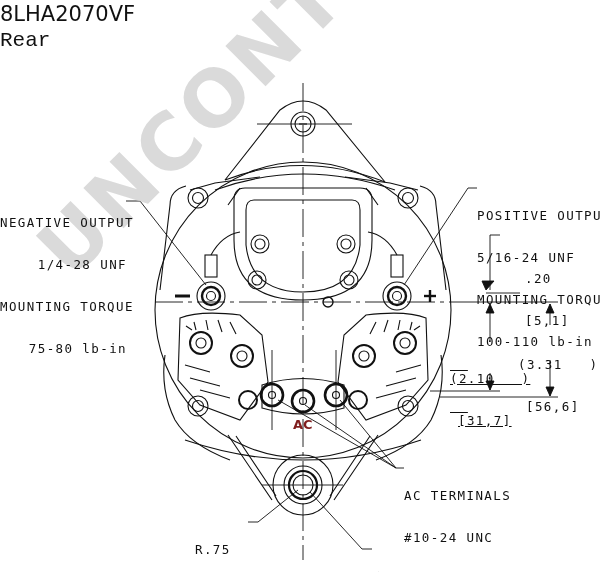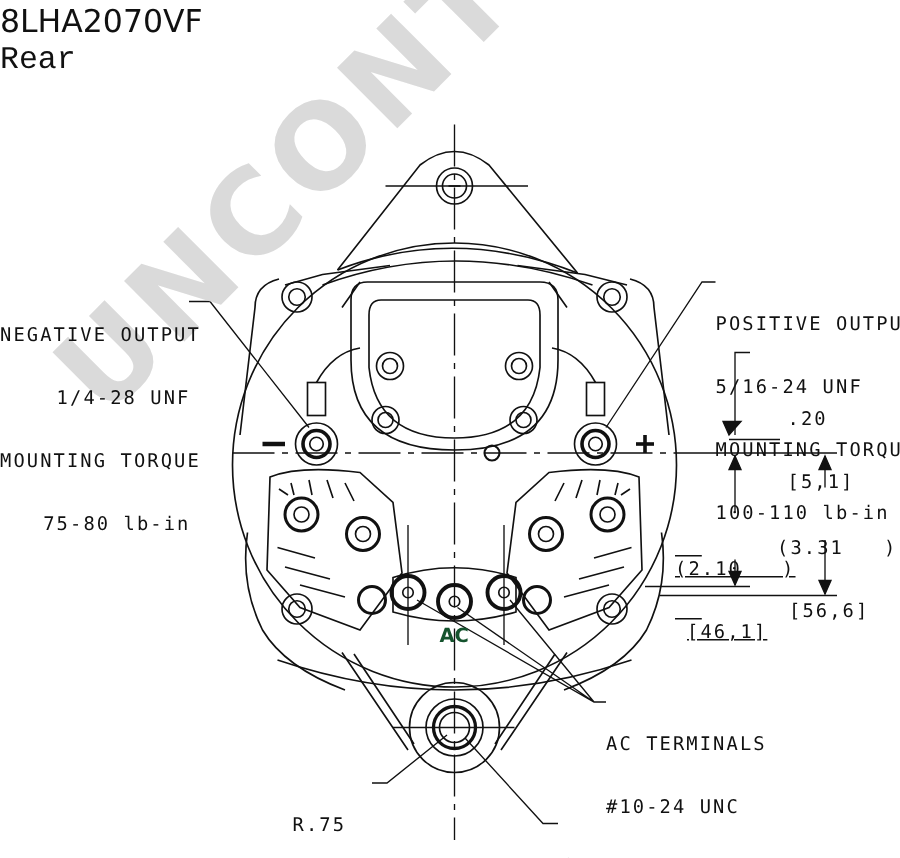--- a/index.html
+++ b/index.html
@@ -20,21 +20,21 @@
     .right { text-align: right; }
     .wm {
       position: absolute; left: 20px; top: 230px;
       font-family: "DejaVu Sans", sans-serif; font-weight: bold;
       font-size: 78px; color: #d4d4d4; opacity: 0.85;
       transform: rotate(-45deg); transform-origin: 0 0;
       white-space: nowrap; letter-spacing: 4px; pointer-events: none;
     }
     .ac {
       position: absolute; font-family: "DejaVu Sans", sans-serif;
-      font-weight: bold; font-size: 13px; color: #14532d;
+      font-weight: bold; font-size: 13px; color: #7f1d1d;
     }
   </style>
 </head>
 <body>
 
 <div class="title" id="t1">8LHA2070VF</div>
 <div class="title" id="t2">Rear</div>
 
 <svg width="600" height="572" viewBox="0 0 600 572" fill="none" stroke="#111" stroke-width="1.1">
 
@@ -192,21 +192,21 @@
   <div>100-110 lb-in</div>
 </div>
 
 <div class="lbl" style="left:500px; top:244px;margin-left:25px;">
   <div>.20</div>
   <div>[5,1]</div>
 </div>
 
 <div class="lbl" style="left:450px; top:344px;text-decoration:underline;">
   <div>(2.10   )</div>
-  <div style="padding-left:8px">[46,1]</div>
+  <div style="padding-left:8px">[31,7]</div>
 </div>
 
 <div class="lbl" style="left:518px; top:330px;">
   <div>(3.31   )</div>
   <div style="padding-left:8px">[56,6]</div>
 </div>
 
 <div class="lbl" style="left:404px; top:461px;">
   <div>AC TERMINALS</div>
   <div>#10-24 UNC</div>

